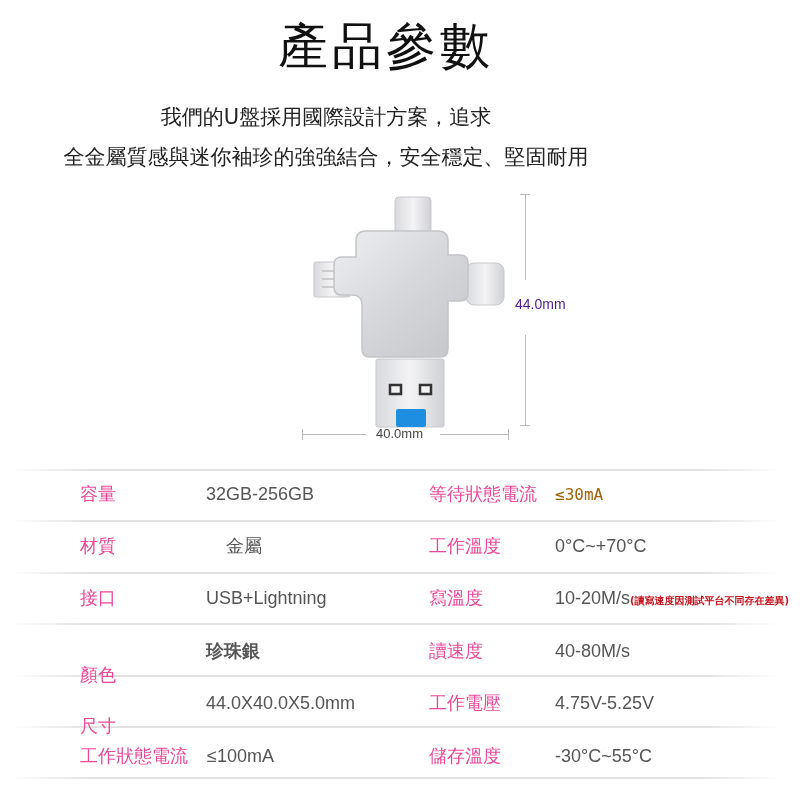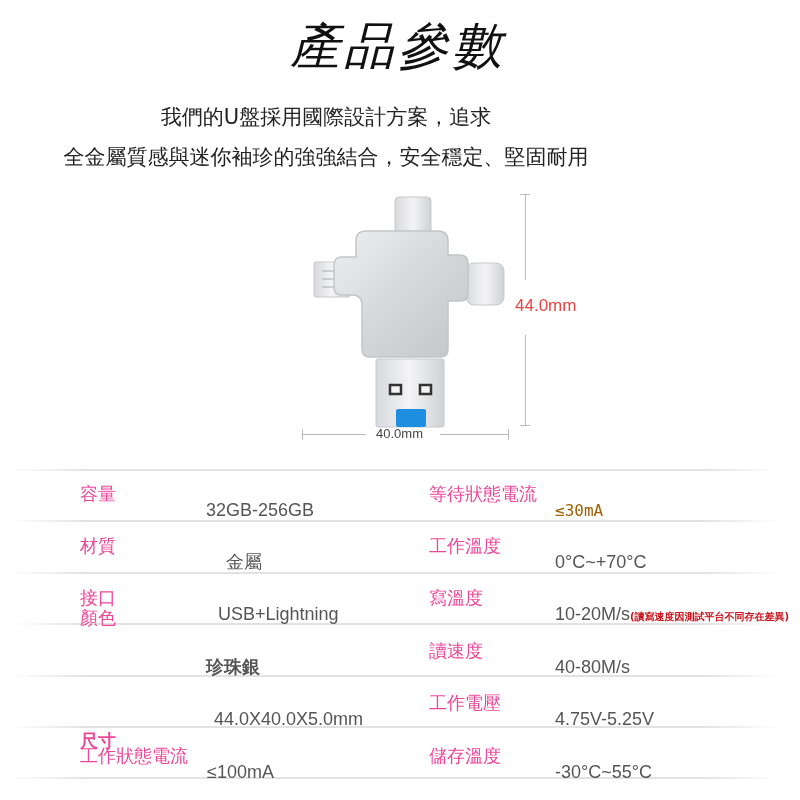--- a/index.html
+++ b/index.html
@@ -1,37 +1,37 @@
 <!DOCTYPE html>
 <html><head>
   <meta charset="utf-8">
   <style>
     html, body { margin: 0; padding: 0; background: #ffffff; }
     body { width: 800px; height: 800px; position: relative; overflow: hidden;
            font-family: "DejaVu Sans", "Liberation Sans", sans-serif; color: #222; }
-    .title { position: absolute; top: 14px; left: 16px; width: 764px; text-align: center;
-             font-size: 50px; letter-spacing: 4px; color: #111; font-weight: 300; line-height: 64px; font-style: italic; }
+    .title { position: absolute; top: 14px; left: 4px; width: 764px; text-align: center;
+             font-size: 50px; letter-spacing: 4px; color: #111; font-weight: 300; line-height: 64px; }
     .subtitle { position: absolute; left: 0; width: 652px; text-align: center; font-size: 21px; color: #222; line-height: 30px; }
     .sub1 { top: 102px; }
     .sub2 { top: 134px; margin-top: 8px; }
 
     .product-area { position: absolute; left: 290px; top: 185px; width: 300px; height: 270px; }
     .dim-v-line { position: absolute; left: 525px; width: 1px; background: #bbb; }
     .dim-v-top { top: 194px; height: 86px; }
     .dim-v-bottom { top: 335px; height: 90px; }
     .dim-tick-h { position: absolute; width: 10px; height: 1px; background: #bbb; left: 520px; }
-    .dim-label-v { position: absolute; left: 515px; top: 296px; font-size: 17px; color: #ef4444; font-family: "Liberation Sans", sans-serif; }
+    .dim-label-v { position: absolute; left: 515px; top: 296px; font-size: 14px; color: #4c1d95; font-family: "Liberation Sans", sans-serif; }
     .dim-h-line { position: absolute; top: 434px; height: 1px; background: #bbb; }
     .dim-tick-v { position: absolute; top: 429px; width: 1px; height: 11px; background: #bbb; }
     .dim-label-h { position: absolute; left: 376px; top: 426px; font-size: 13px; color: #444; font-family: "Liberation Sans", sans-serif; }
 
     .spec-sep { position: absolute; left: 10px; width: 770px; height: 2px;
                 background: linear-gradient(to right, rgba(230,230,230,0), #e2e2e2 10%, #e2e2e2 90%, rgba(230,230,230,0)); }
     .spec-label { position: absolute; font-size: 18px; color: #ec4899; line-height: 24px; }
-    .spec-value { position: absolute; font-size: 18px; color: #555; line-height: 24px; font-family: "Liberation Sans", sans-serif; margin-top: 16px; }
+    .spec-value { position: absolute; font-size: 18px; color: #555; line-height: 24px; font-family: "Liberation Sans", sans-serif; }
     .spec-value.mono { font-family: "DejaVu Sans Mono", monospace; font-size: 16px; color: #a16207; }
     .spec-note { font-size: 10px; color: #c8141e; font-weight: bold; font-family: "DejaVu Sans", sans-serif; }
   </style>
 </head>
 <body>
 
 <div class="title">產品參數</div>
 <div class="subtitle sub1">我們的U盤採用國際設計方案，追求</div>
 <div class="subtitle sub2">全金屬質感與迷你袖珍的強強結合，安全穩定、堅固耐用</div>
 
@@ -91,27 +91,27 @@
 <div class="spec-sep" style="top:726px;"></div>
 <div class="spec-sep" style="top:777px;"></div>
 
 <div class="spec-label" style="left:80px; top:482px;">容量</div>
 <div class="spec-value" style="left:206px; top:482px;">32GB-256GB</div>
 
 <div class="spec-label" style="left:80px; top:534px;">材質</div>
 <div class="spec-value" style="left:226px; top:534px;">金屬</div>
 
 <div class="spec-label" style="left:80px; top:586px;">接口</div>
-<div class="spec-value" style="left:218px; top:586px;text-align:center;">USB+Lightning</div>
+<div class="spec-value" style="left:206px; top:586px;text-align:center;">USB+Lightning</div>
 
-<div class="spec-label" style="left:80px; top:606px;">顏色</div>
+<div class="spec-label" style="left:80px; top:663px;">顏色</div>
 <div class="spec-value" style="left:206px; top:639px;font-weight:bold;">珍珠銀</div>
 
-<div class="spec-label" style="left:80px; top:729px;font-weight:bold;">尺寸</div>
-<div class="spec-value" style="left:214px; top:691px;">44.0X40.0X5.0mm</div>
+<div class="spec-label" style="left:80px; top:714px;">尺寸</div>
+<div class="spec-value" style="left:206px; top:691px;">44.0X40.0X5.0mm</div>
 
 <div class="spec-label" style="left:80px; top:744px;">工作狀態電流</div>
 <div class="spec-value" style="left:207px; top:744px;">≤100mA</div>
 
 <div class="spec-label" style="left:429px; top:482px;">等待狀態電流</div>
 <div class="spec-value mono" style="left:555px; top:483px;">≤30mA</div>
 
 <div class="spec-label" style="left:429px; top:534px;">工作溫度</div>
 <div class="spec-value" style="left:555px; top:534px;">0°C~+70°C</div>
 

